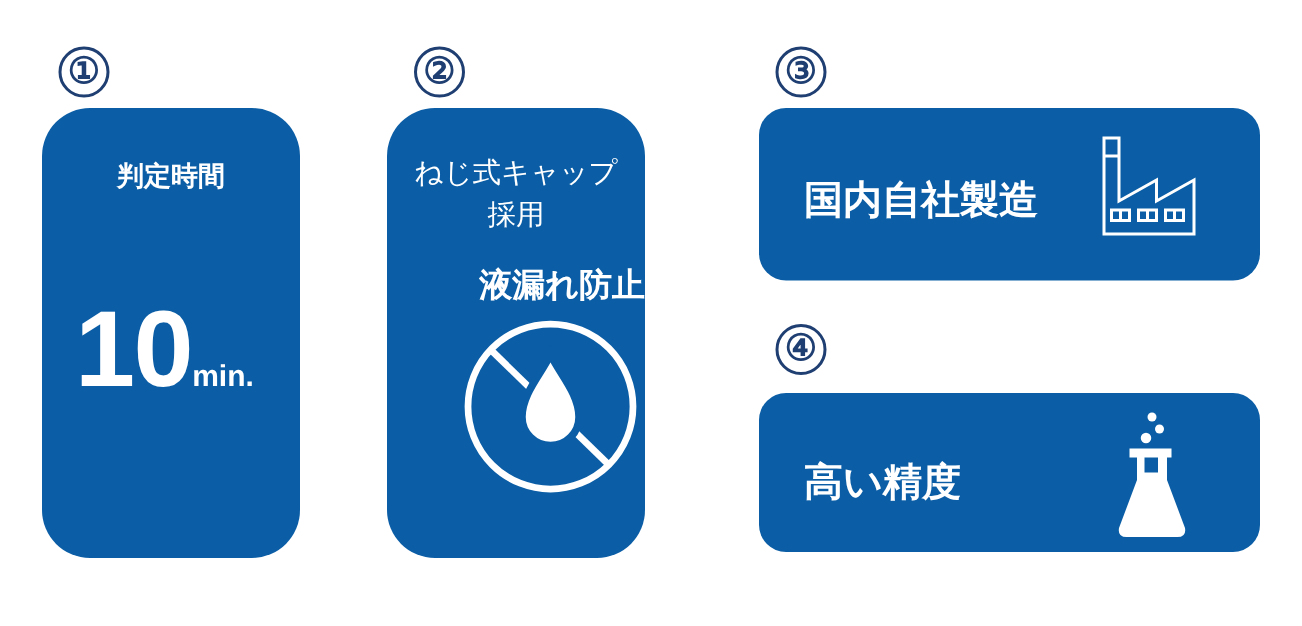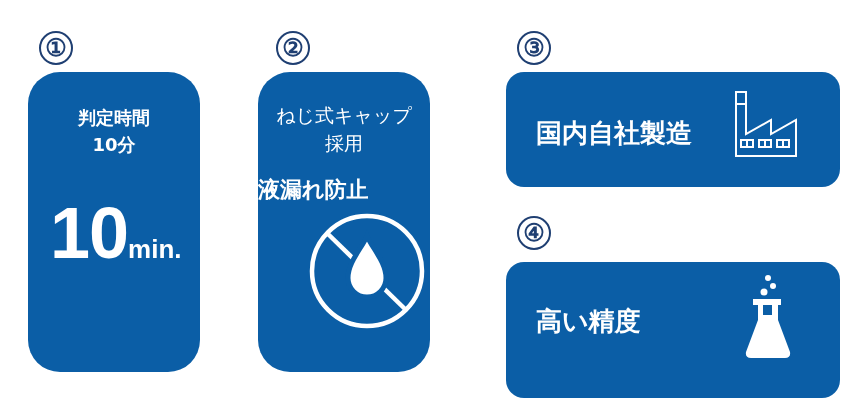--- a/index.html
+++ b/index.html
@@ -7,33 +7,32 @@
          font-family:"DejaVu Sans", "Liberation Sans", sans-serif; }
   .num { position:absolute; width:30px; height:30px; border:2.5px solid #1f3f72; border-radius:50%;
          color:#1f3f72; font-family:"Liberation Sans", sans-serif; font-weight:bold; font-size:24px;
          line-height:30px; text-align:center; box-sizing:content-box; }
   .card { position:absolute; background:#0b5ea6; color:#fff; }
   .tall { width:172px; height:300px; top:72px; border-radius:32px; }
   .wide { width:334px; border-radius:18px; left:506px; }
   .t1 { position:absolute; left:0; right:0; text-align:center; font-weight:bold; font-size:18px; line-height:27px; }
   .big { position:absolute; left:22px; top:120px; white-space:nowrap; font-family:"Liberation Sans", sans-serif; font-weight:bold; }
   .big .n { font-size:72px; letter-spacing:-1px; }
-  .big .u { font-size:26px; }
+  .big .u { font-size:20px; }
   .t2 { position:absolute; left:0; right:0; text-align:center; font-size:19px; line-height:27px; }
-  .t2b { position:absolute; left:0; right:0; text-align:left; font-size:22px; font-weight:bold; }
+  .t2b { position:absolute; left:0; right:0; text-align:right; font-size:22px; font-weight:bold; }
   .wt { position:absolute; left:30px; font-size:26px; font-weight:bold; }
   svg { position:absolute; }
 </style>
 </head>
 <body>
 
 <div class="num" style="left:39px;top:31px;">①</div>
 <div class="card tall" style="left:28px;">
   <div class="t1" style="top:32px;">判定時間</div>
-  <div class="t1" style="top:59px;">10分</div>
   <div class="big">
     <span class="n">10</span><span class="u">min.</span>
   </div>
 </div>
 
 <div class="num" style="left:276px;top:31px;">②</div>
 <div class="card tall" style="left:258px;">
   <div class="t2" style="top:30px;">ねじ式キャップ</div>
   <div class="t2" style="top:58px;">採用</div>
   <div class="t2b" style="top:103px;">液漏れ防止</div>
@@ -55,21 +54,21 @@
         <line x1="15" y1="50" x2="15" y2="57"></line>
       <rect x="27" y="50" width="12" height="7"></rect>
         <line x1="33" y1="50" x2="33" y2="57"></line>
       <rect x="45" y="50" width="12" height="7"></rect>
         <line x1="51" y1="50" x2="51" y2="57"></line>
     </g>
   </svg>
 </div>
 
 <div class="num" style="left:517px;top:216px;">④</div>
-<div class="card wide" style="top:262px;height:136px;">
+<div class="card wide" style="top:262px;height:106px;">
   <div class="wt" style="top:42px;">高い精度</div>
   <svg style="left:238px;top:12px;" width="50" height="88" viewBox="0 0 50 88">
     <circle cx="24" cy="4" r="3" fill="#fff"></circle>
     <circle cx="29" cy="12" r="3" fill="#fff"></circle>
     <circle cx="20" cy="18" r="3.5" fill="#fff"></circle>
     <path d="M9 25 H37 V31 H34 V46 L46 78 Q47 84 41 84 H7 Q1 84 2 78 L14 46 V31 H9 Z" fill="#fff"></path>
     <rect x="19" y="31" width="9" height="10" fill="#0b5ea6"></rect>
   </svg>
 </div>
 

